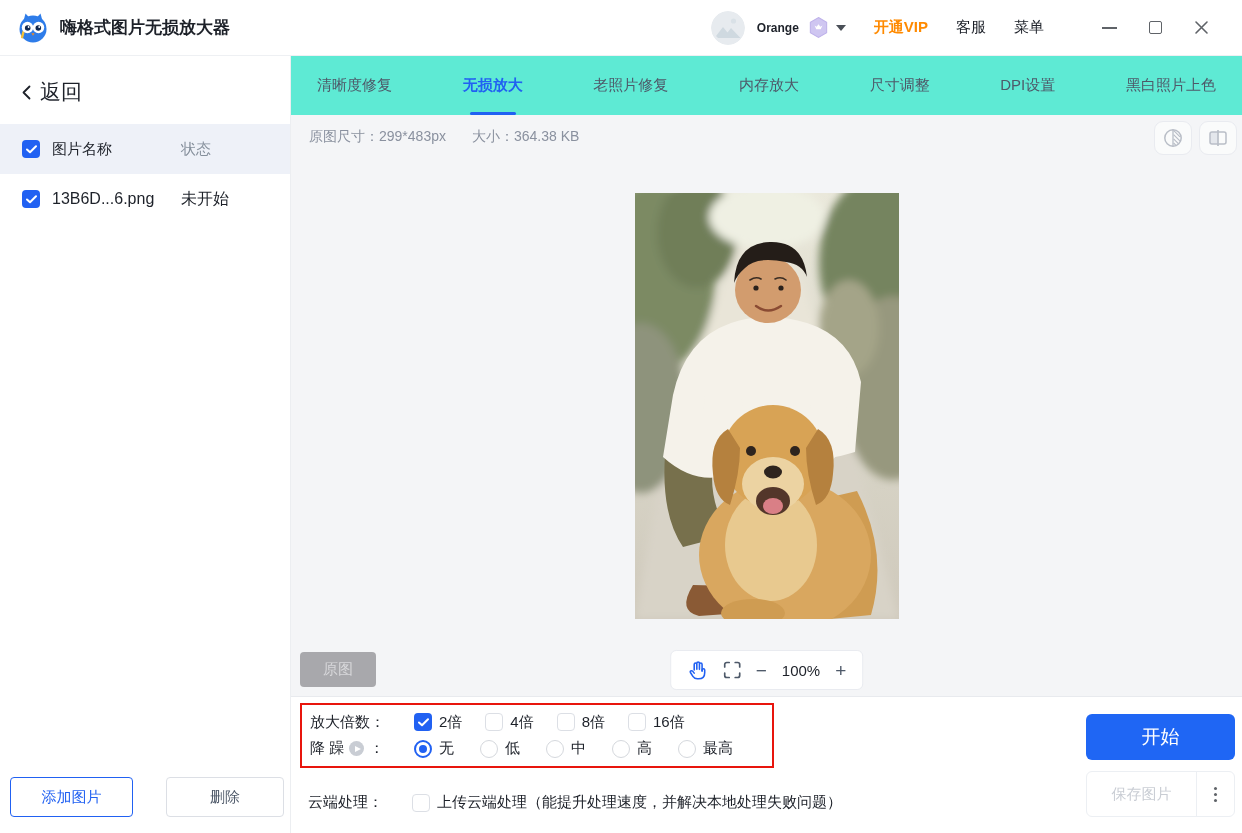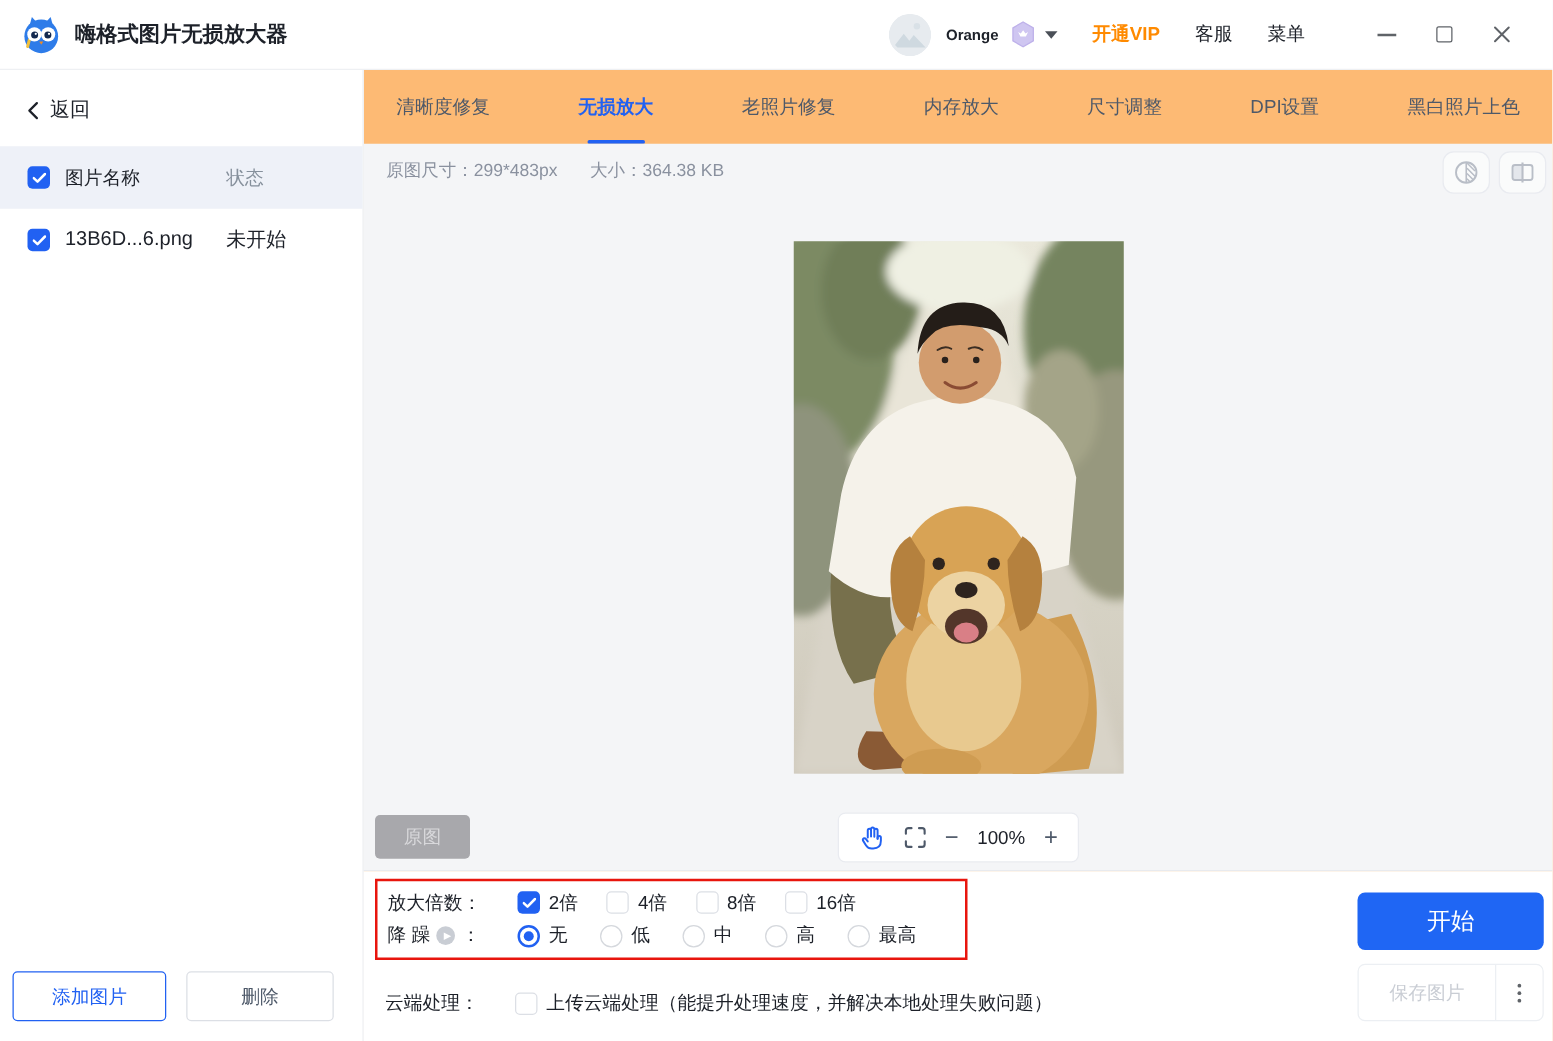--- a/index.html
+++ b/index.html
@@ -21,32 +21,32 @@
   .win-controls { display:flex; align-items:center; margin-left:14px; }
   .win-btn { width:46px; height:40px; display:flex; align-items:center; justify-content:center; cursor:pointer; }
   .min-glyph { width:15px; height:2px; background:#5f6368; }
   .max-glyph { width:13px; height:13px; border:1.6px solid #5f6368; border-radius:2px; }
 
   
   .body { flex:1; display:flex; min-height:0; }
 
   
   .sidebar { width:291px; flex:none; position:relative; background:#fff; border-right:1px solid #eceef1; }
-  .back-row { display:flex; align-items:center; gap:9px; padding:22px 0 18px 22px; font-size:16px; cursor:pointer; }
+  .back-row { display:flex; align-items:center; gap:9px; padding:22px 0 18px 22px; font-size:21px; cursor:pointer; }
   .list-header { height:50px; background:#eef1f8; display:flex; align-items:center; padding-left:22px; position:relative; font-size:15px; }
   .file-row { height:50px; display:flex; align-items:center; padding-left:22px; position:relative; font-size:16px; cursor:pointer; }
   .col-name { margin-left:12px; color:#1d2129; }
   .col-status { position:absolute; left:181px; color:#86909c; }
   .file-row .col-status { color:#1d2129; }
-  .sidebar-actions { position:absolute; left:10px; bottom:16px; display:flex; gap:16px; }
+  .sidebar-actions { position:absolute; left:10px; bottom:16px; display:flex; gap:33px; }
   .btn-add { width:123px; height:40px; background:#fff; border:1px solid #2161f2; color:#2161f2; border-radius:4px; font-size:15px; cursor:pointer; }
   .btn-del { width:118px; height:40px; background:#fff; border:1px solid #dcdfe5; color:#4e5969; border-radius:4px; font-size:15px; cursor:pointer; }
 
   
-  .main { flex:1; display:flex; flex-direction:column; min-width:0; background:#fdba74; }
+  .main { flex:1; display:flex; flex-direction:column; min-width:0; background:#5eead4; }
   .tabbar { height:59px; flex:none; display:flex; align-items:stretch; justify-content:space-between; padding:0 26px; }
   .tab { display:flex; align-items:center; position:relative; font-size:15px; color:#4e5969; cursor:pointer; white-space:nowrap; }
   .tab.active { color:#2161f2; font-weight:700; }
   .tab.active::after { content:""; position:absolute; left:50%; transform:translateX(-50%); bottom:0; width:46px; height:3px; border-radius:2px; background:#2161f2; }
 
   .viewer { height:582px; flex:none; position:relative; background:#f4f5f7; border-bottom:1px solid #e8eaee; }
   .info-row { position:absolute; top:13px; left:18px; display:flex; gap:26px; font-size:14px; color:#8a919f; }
   .compare-btns { position:absolute; top:6px; right:5px; display:flex; gap:7px; }
   .icon-btn { width:38px; height:34px; background:rgba(255,255,255,.55); border:1px solid #e9ebf0; border-radius:9px; display:flex; align-items:center; justify-content:center; cursor:pointer; }
   .photo { position:absolute; top:78px; left:50%; transform:translateX(-50%); width:264px; height:426px; }

